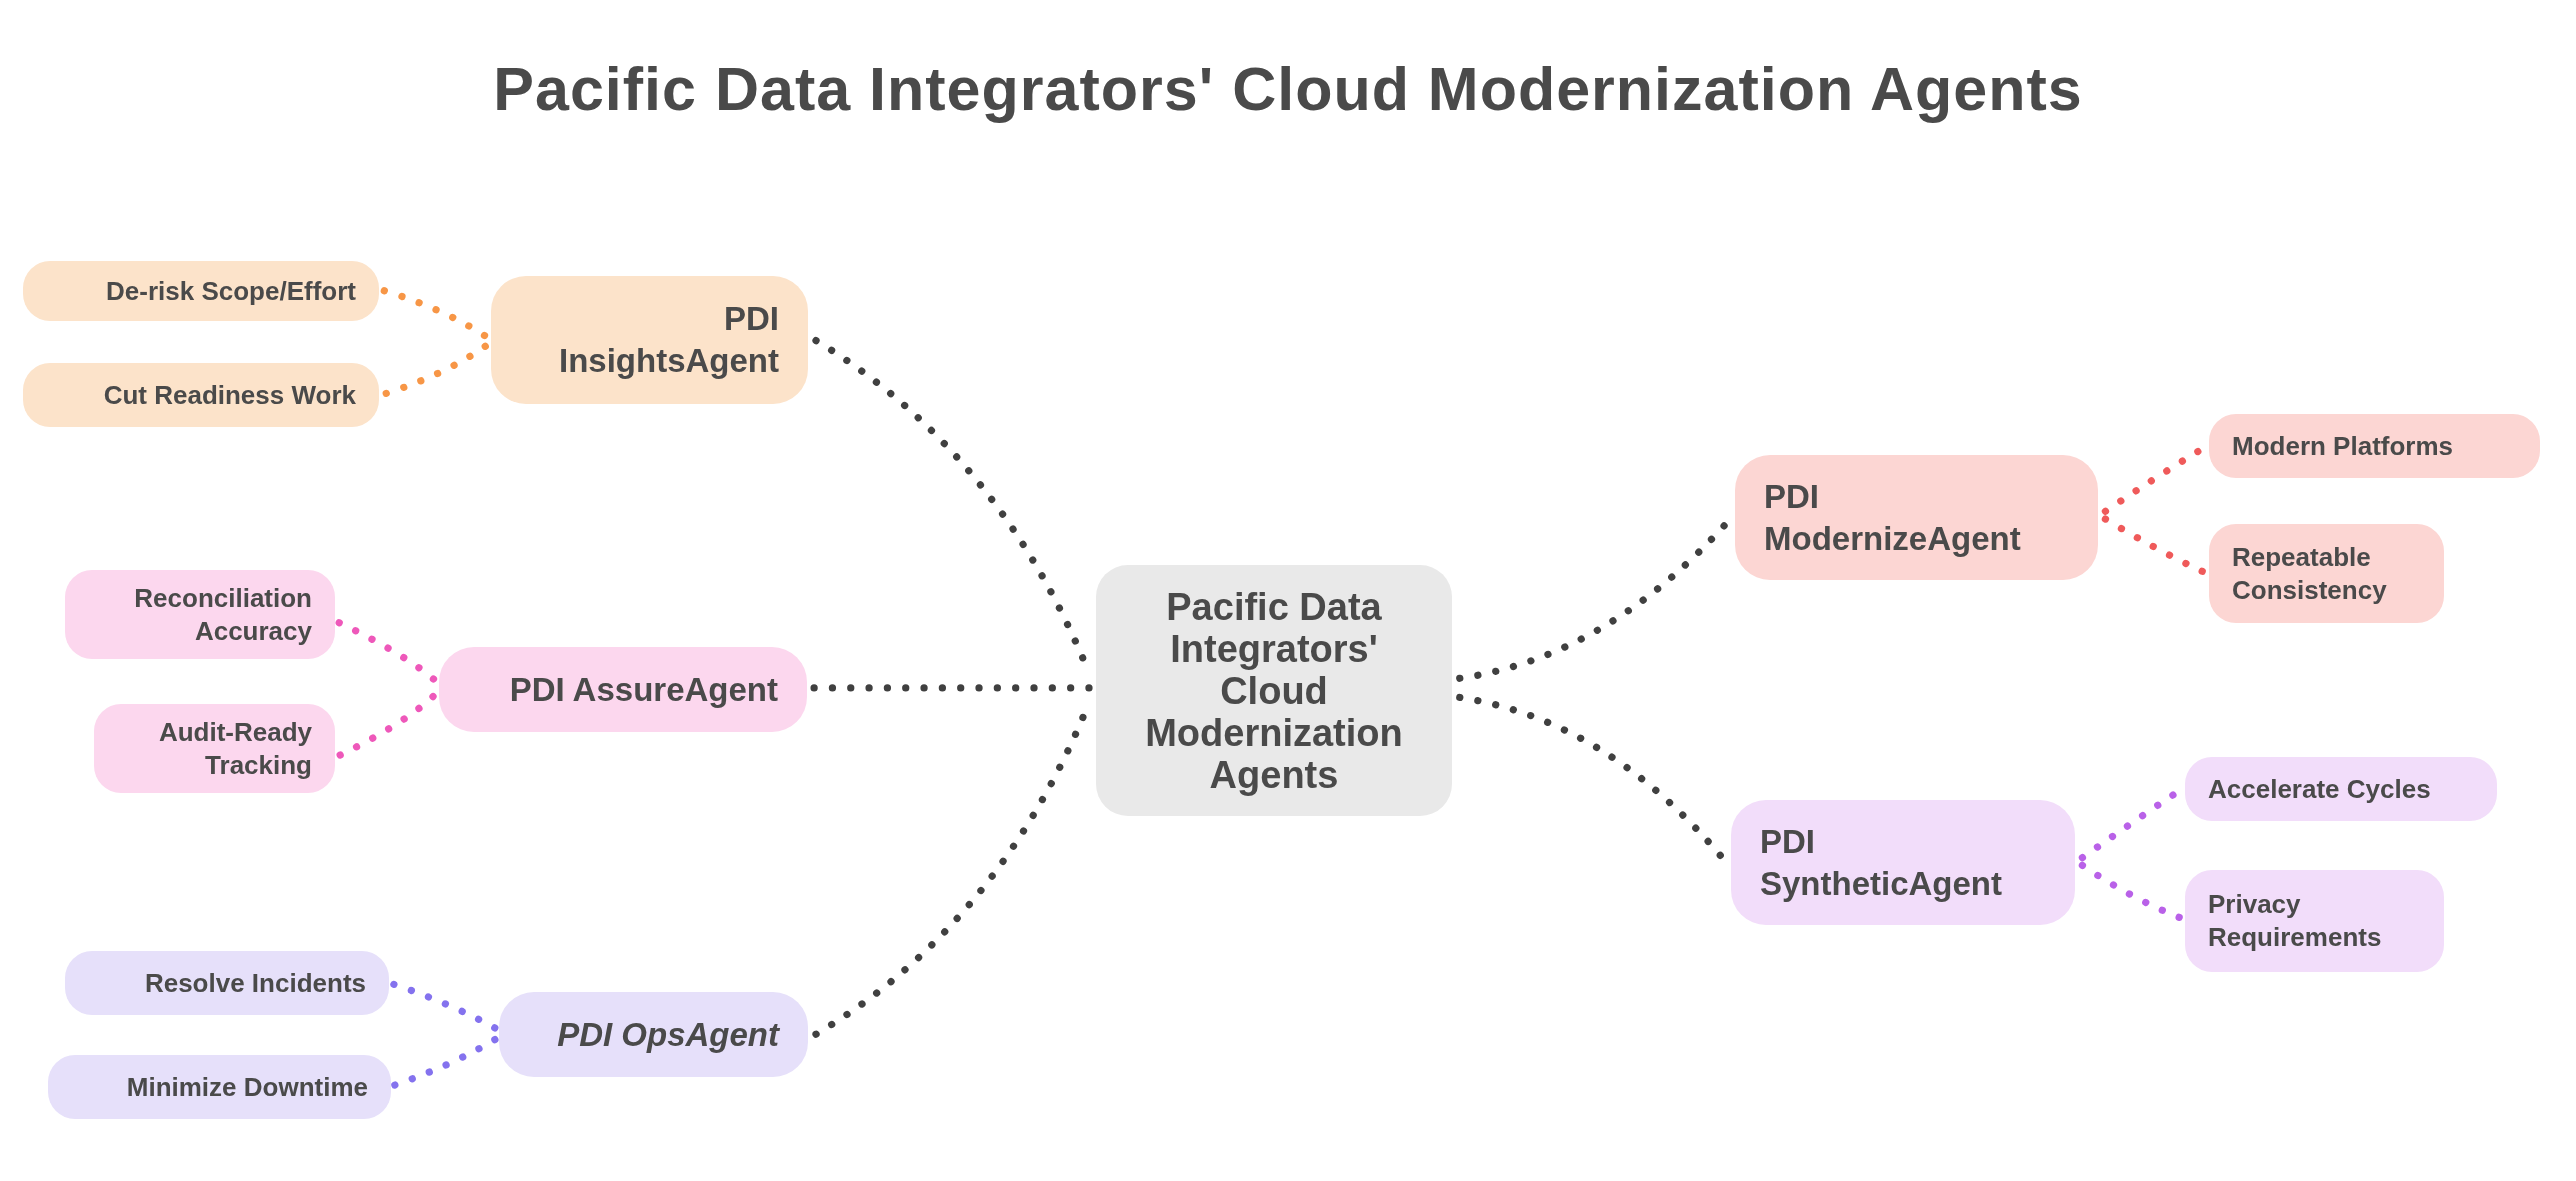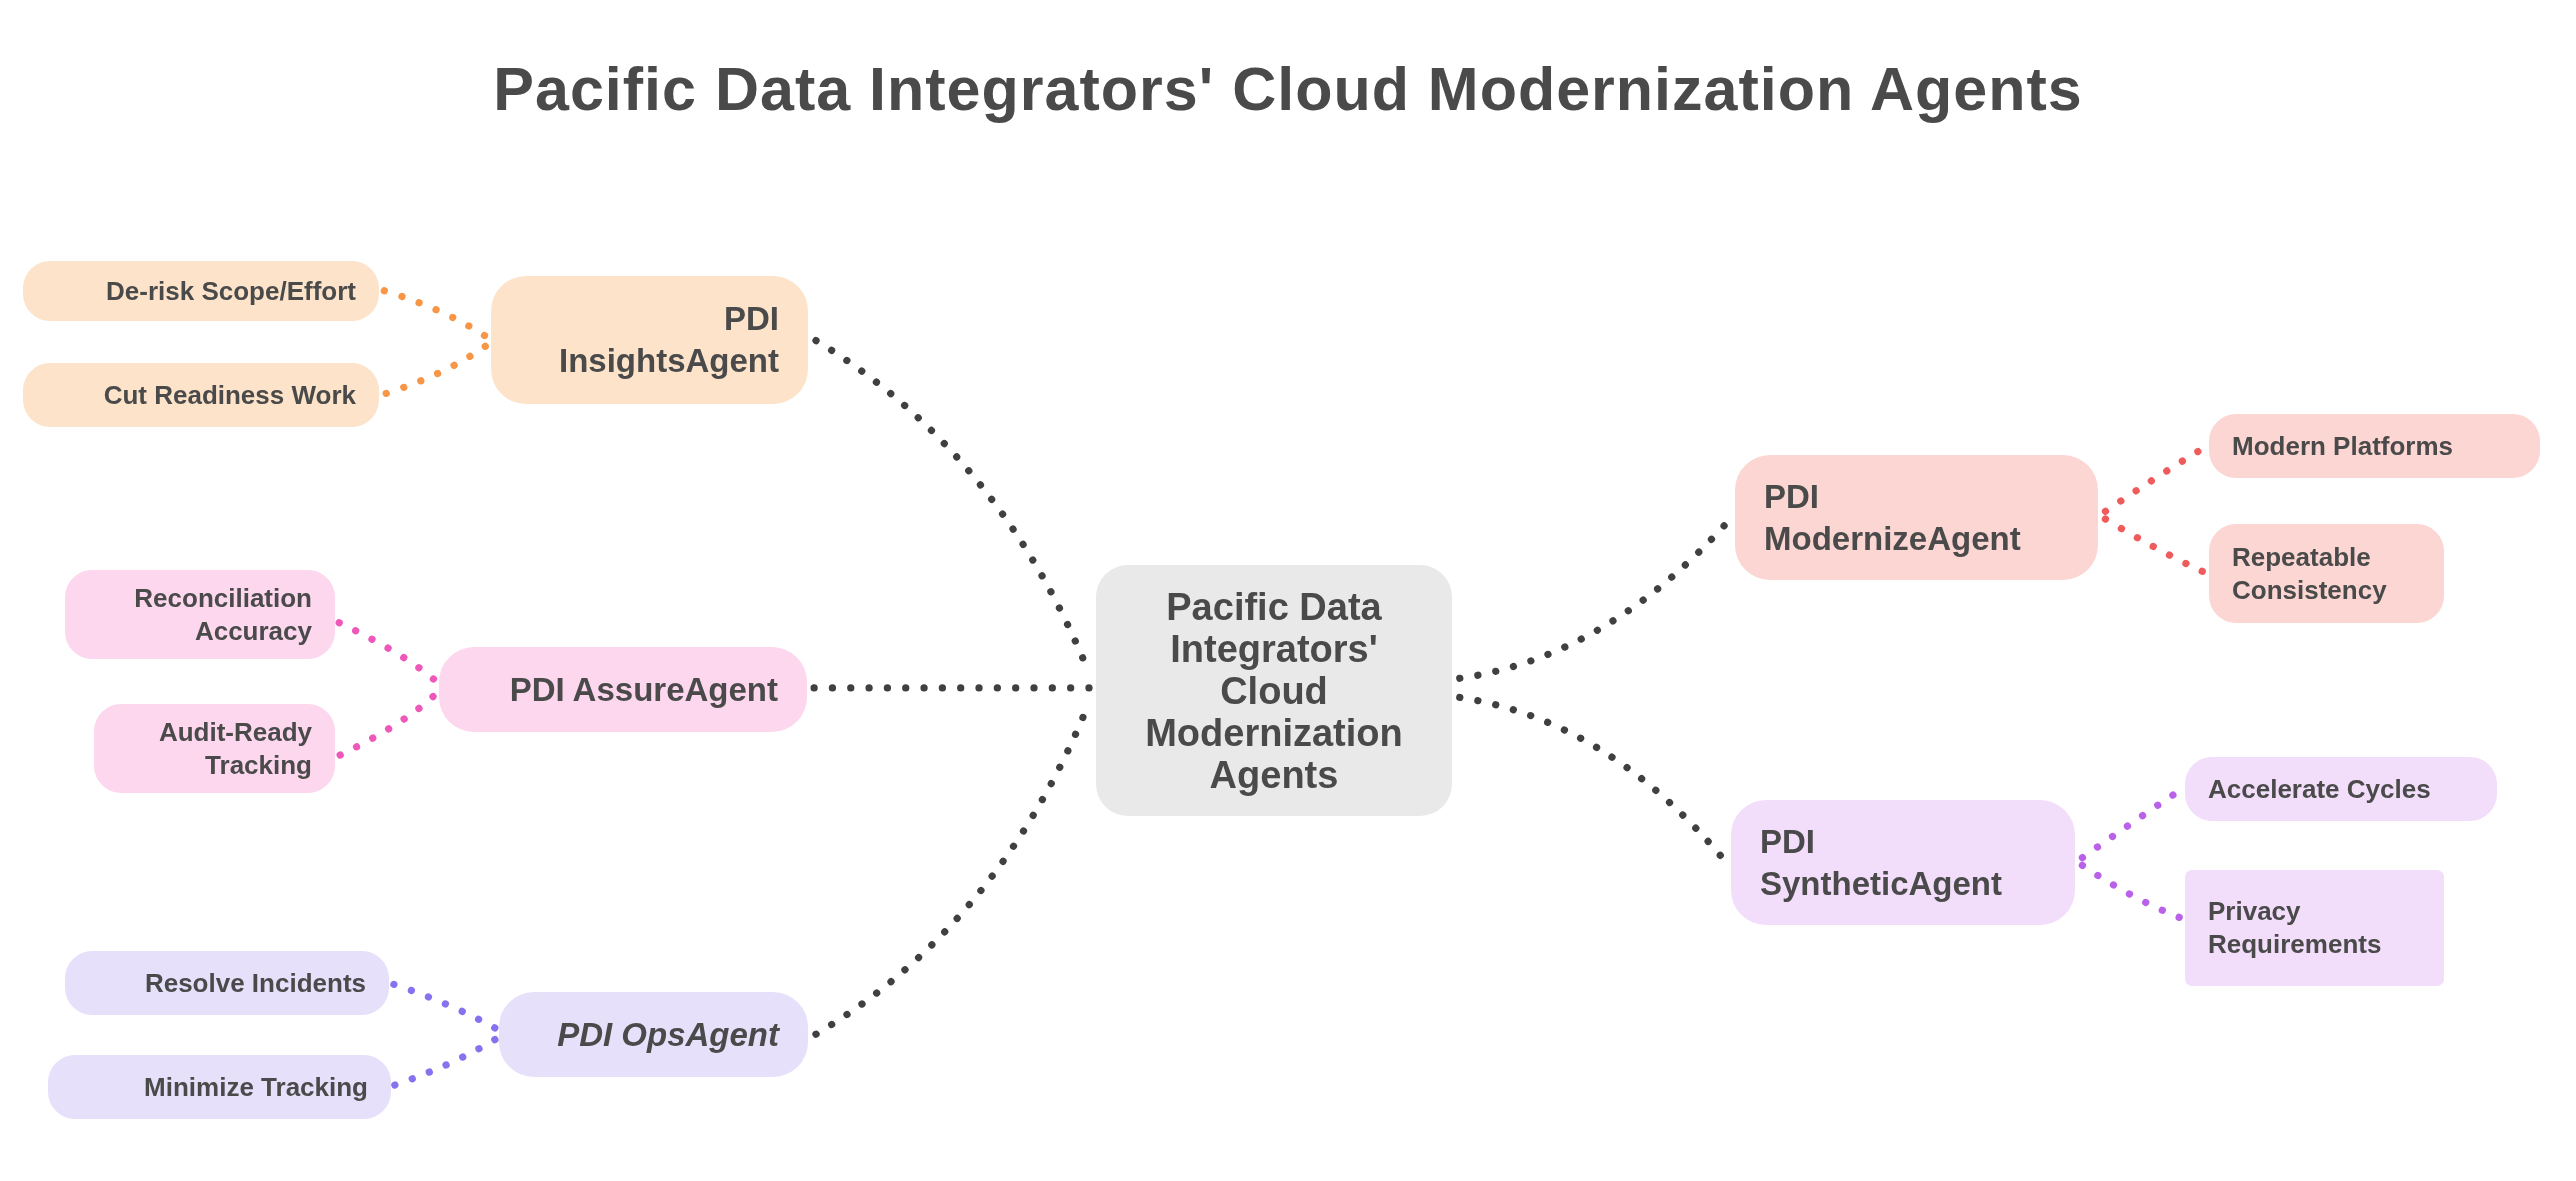--- a/index.html
+++ b/index.html
@@ -42,21 +42,21 @@
   #n-assure        {left:439px; top:647px;  width:368px; height:85px;}
   #n-resolve       {left:65px;  top:951px;  width:324px; height:64px;}
   #n-minimize      {left:48px;  top:1055px; width:343px; height:64px;}
   #n-ops           {left:499px; top:992px; width:309px; height:85px;}
   #n-root          {left:1096px;top:565px;  width:356px; height:251px;}
   #n-modernize     {left:1735px;top:455px;  width:363px; height:125px;}
   #n-modern        {left:2209px;top:414px;  width:331px; height:64px;}
   #n-repeatable    {left:2209px;top:524px;  width:235px; height:99px;}
   #n-synthetic     {left:1731px;top:800px;  width:344px; height:125px;}
   #n-accelerate    {left:2185px;top:757px;  width:312px; height:64px;}
-  #n-privacy       {left:2185px;top:870px;  width:259px; height:116px;border-radius:7px;}
+  #n-privacy       {left:2185px;top:870px;  width:259px; height:102px;}
 </style>
 </head>
 <body>
 
 <div class="canvas">
 
   <div class="title">Pacific Data Integrators' Cloud Modernization Agents</div>
 
   <svg class="edges" viewBox="0 0 2684 1231">
 
@@ -87,21 +87,21 @@
   <div class="node branch align-r" id="n-insights" style="background: rgb(252, 227, 202);">PDI
 InsightsAgent</div>
 
   <div class="node leaf align-r" id="n-reconciliation" style="background: rgb(252, 215, 238);">Reconciliation
 Accuracy</div>
   <div class="node leaf align-r" id="n-audit" style="background: rgb(252, 215, 238);">Audit-Ready
 Tracking</div>
   <div class="node branch align-r" id="n-assure" style="background: rgb(252, 215, 238);">PDI AssureAgent</div>
 
   <div class="node leaf align-r" id="n-resolve" style="background: rgb(230, 224, 250);">Resolve Incidents</div>
-  <div class="node leaf align-r" id="n-minimize" style="background: rgb(230, 224, 250);">Minimize Tracking</div>
+  <div class="node leaf align-r" id="n-minimize" style="background: rgb(230, 224, 250);">Minimize Downtime</div>
   <div class="node branch align-r" id="n-ops" style="background: rgb(230, 224, 250); font-style: italic;">PDI OpsAgent</div>
 
   <div class="node root" id="n-root" style="background: rgb(233, 233, 233);">Pacific Data
 Integrators'
 Cloud
 Modernization
 Agents</div>
 
   <div class="node branch align-l" id="n-modernize" style="background: rgb(252, 214, 211);">PDI
 ModernizeAgent</div>

